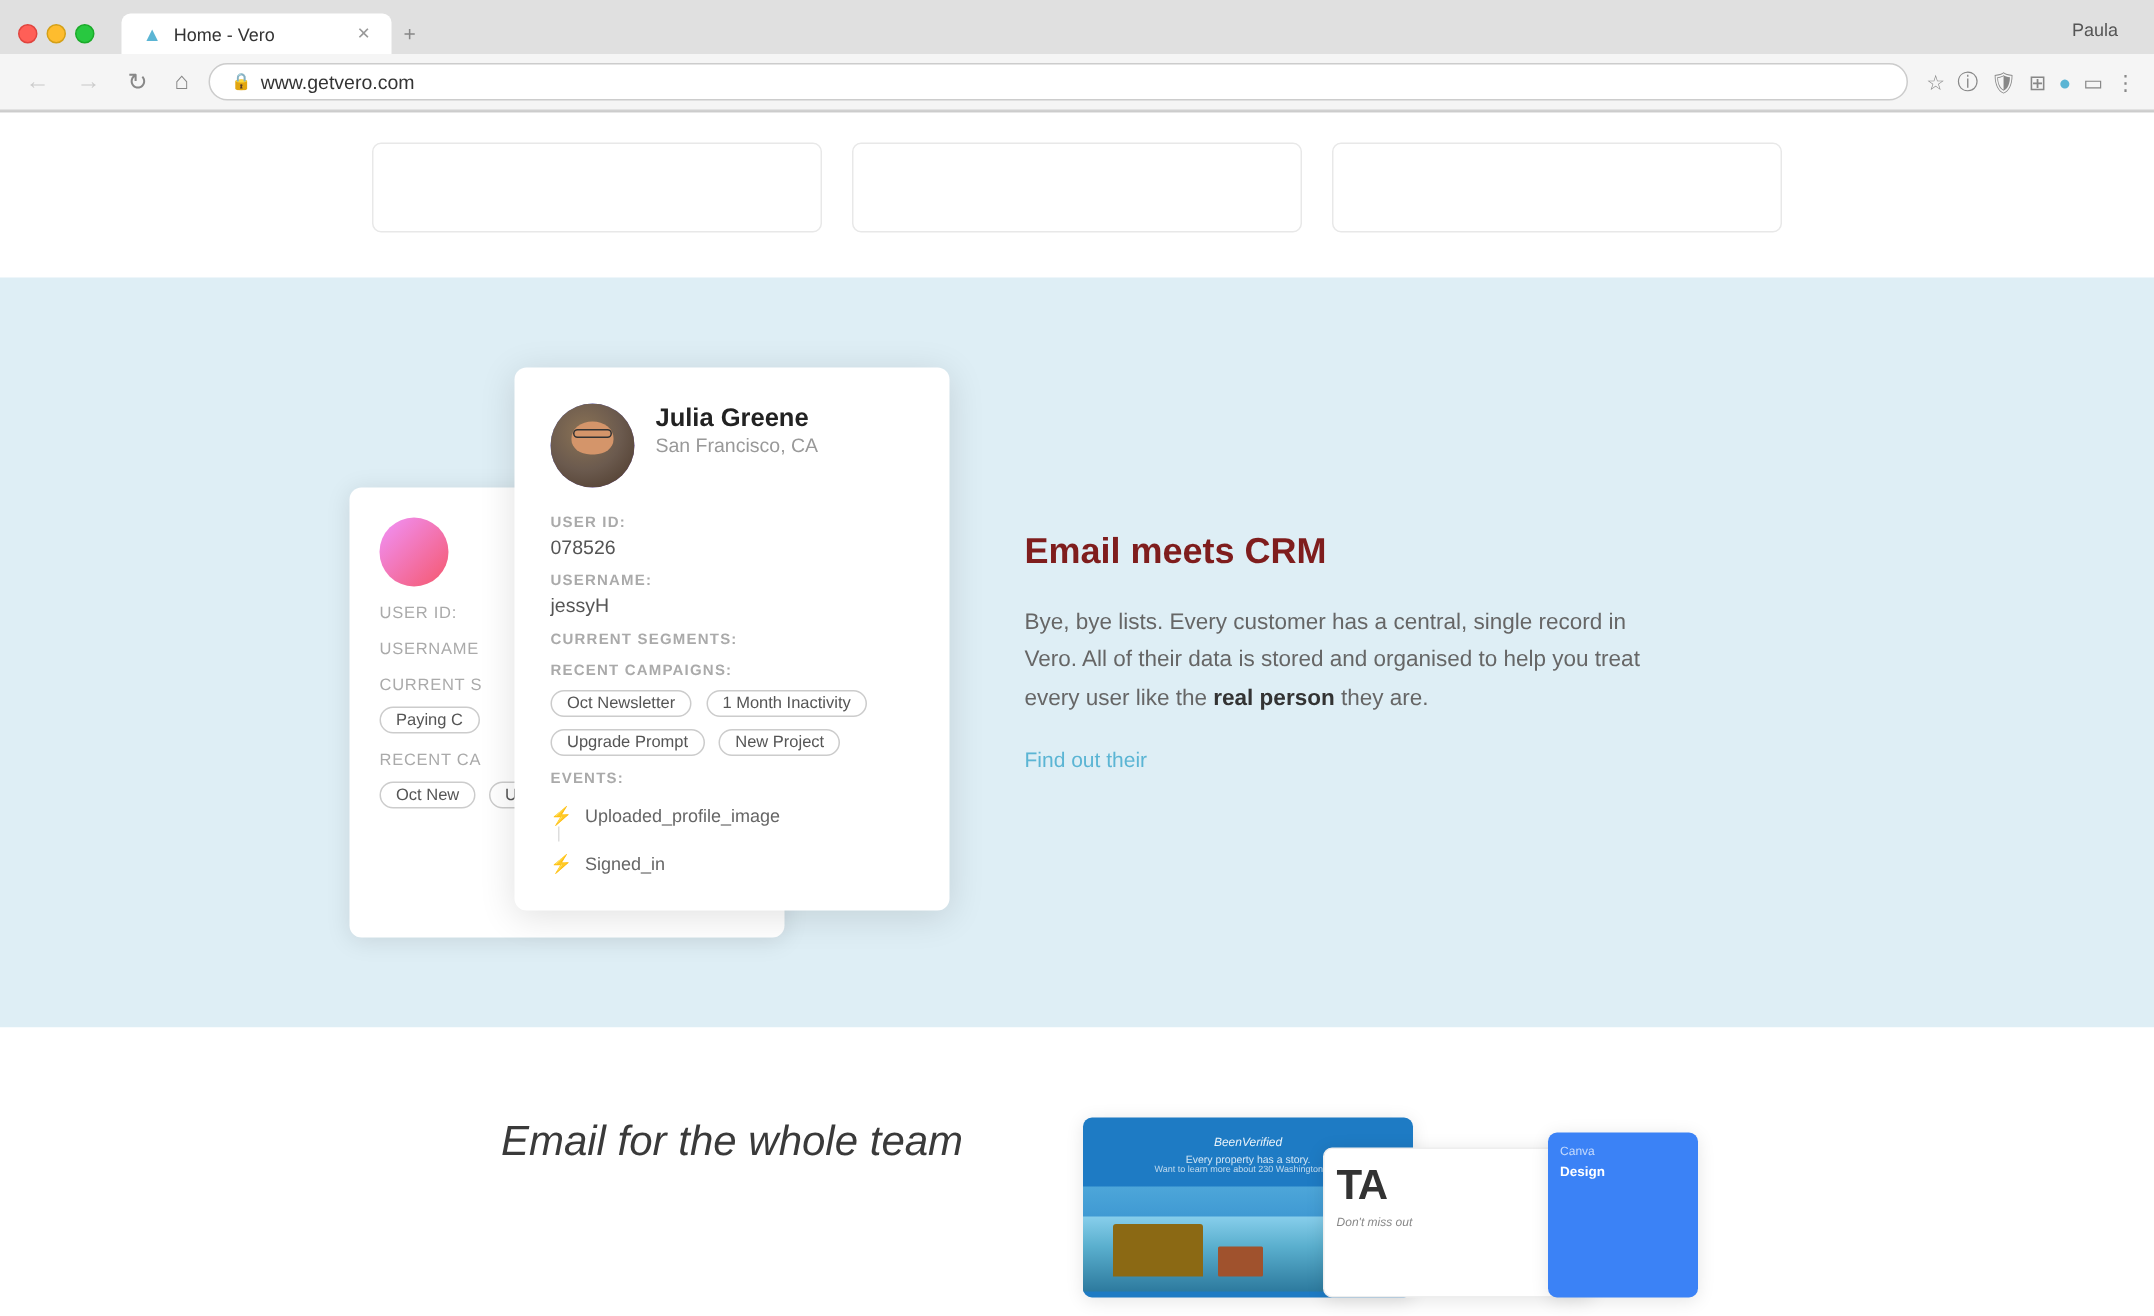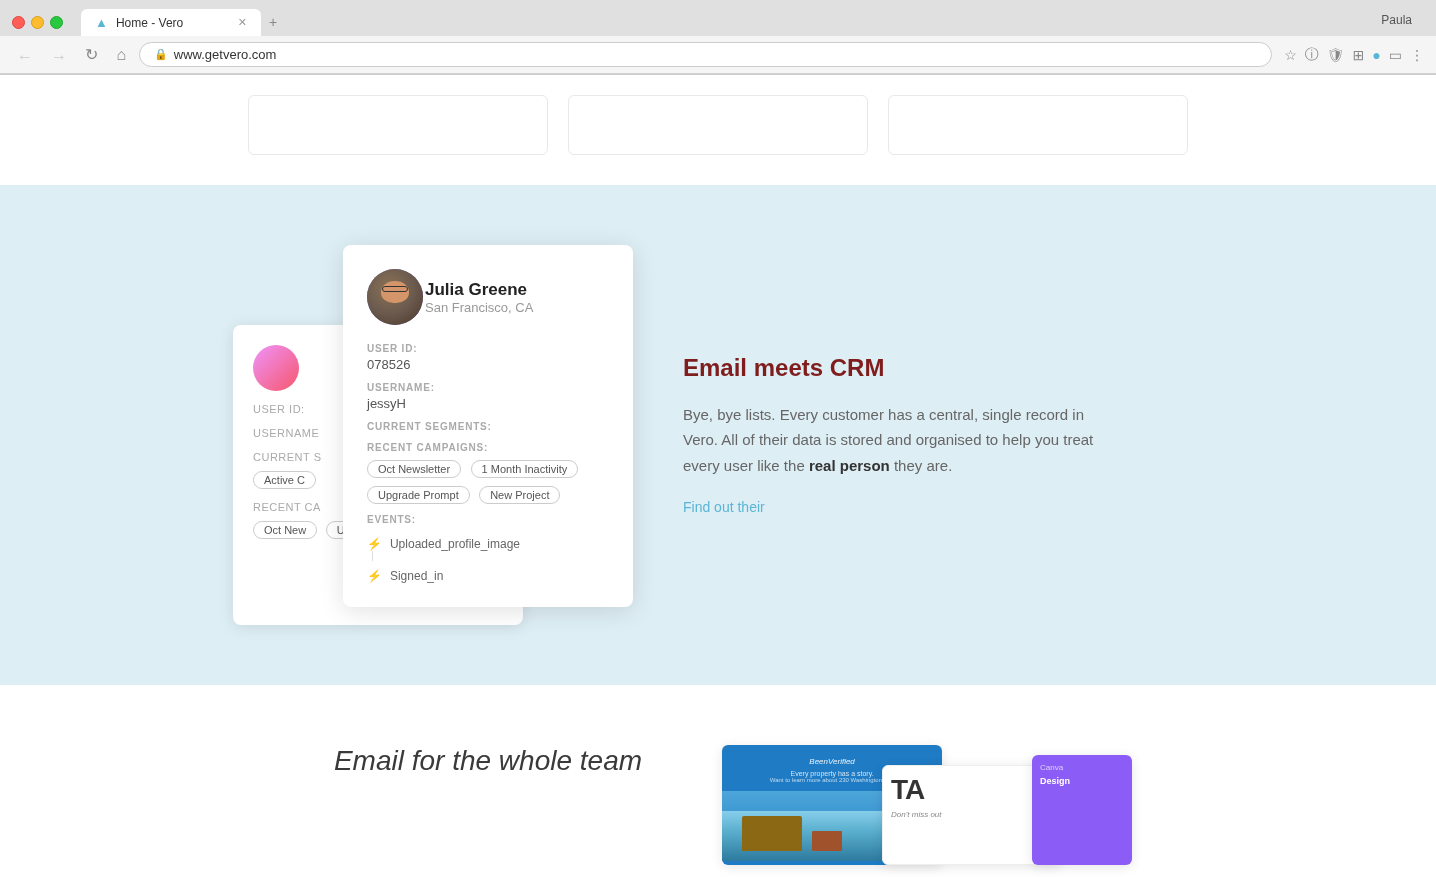--- a/index.html
+++ b/index.html
@@ -140,21 +140,21 @@
       position: absolute;
       top: 0;
       left: 30px;
       width: 290px;
       background: #fff;
       border-radius: 8px;
       box-shadow: 0 4px 24px rgba(0,0,0,0.12);
       padding: 24px;
       z-index: 2;
     }
-    .card-header { display: flex; align-items: center; gap: 2px; margin-bottom: 18px; }
+    .card-header { display: flex; gap: 14px; margin-bottom: 18px; }
     .user-avatar {
       width: 56px; height: 56px; border-radius: 50%;
       background: linear-gradient(135deg, #667eea, #764ba2);
       overflow: hidden;
       flex-shrink: 0;
       display: flex; align-items: center; justify-content: center;
     }
     .user-avatar-inner {
       width: 100%; height: 100%;
       background: radial-gradient(circle at 40% 35%, #8b7355 0%, #6b5a4e 50%, #4a3728 100%);
@@ -240,21 +240,21 @@
     .email-card-img { width: 100%; height: 70px; background: linear-gradient(180deg, #4da6d9 0%, #1e7bc4 100%); position: relative; }
     .email-card-2 {
       top: 20px; left: 160px;
       width: 180px; height: 100px;
       background: #fff;
       border: 1px solid #eee;
     }
     .email-card-3 {
       top: 10px; left: 310px;
       width: 100px; height: 110px;
-      background: #8b5cf6;
+      background: #3b82f6;
     }
   </style>
 </head>
 <body>
 
 <div class="browser-chrome">
   <div class="browser-titlebar">
     <div class="traffic-lights">
       <div class="traffic-light tl-red"></div>
       <div class="traffic-light tl-yellow"></div>
@@ -306,21 +306,21 @@
 
       <div class="user-card-bg">
         <div style="display:flex; align-items:center; margin-bottom:10px;">
           <div class="bg-avatar"></div>
         </div>
         <div class="bg-card-label">USER ID:</div>
         <div class="bg-card-value"></div>
         <div class="bg-card-label">USERNAME</div>
         <div class="bg-card-label">CURRENT S</div>
         <div>
-          <span class="bg-tag">Active C</span>
+          <span class="bg-tag">Paying C</span>
         </div>
         <div class="bg-card-label">RECENT CA</div>
         <div>
           <span class="bg-tag">Oct New</span>
           <span class="bg-tag">Upgrade</span>
         </div>
       </div>
 
       <div class="user-card-main">
         <div class="card-header">

